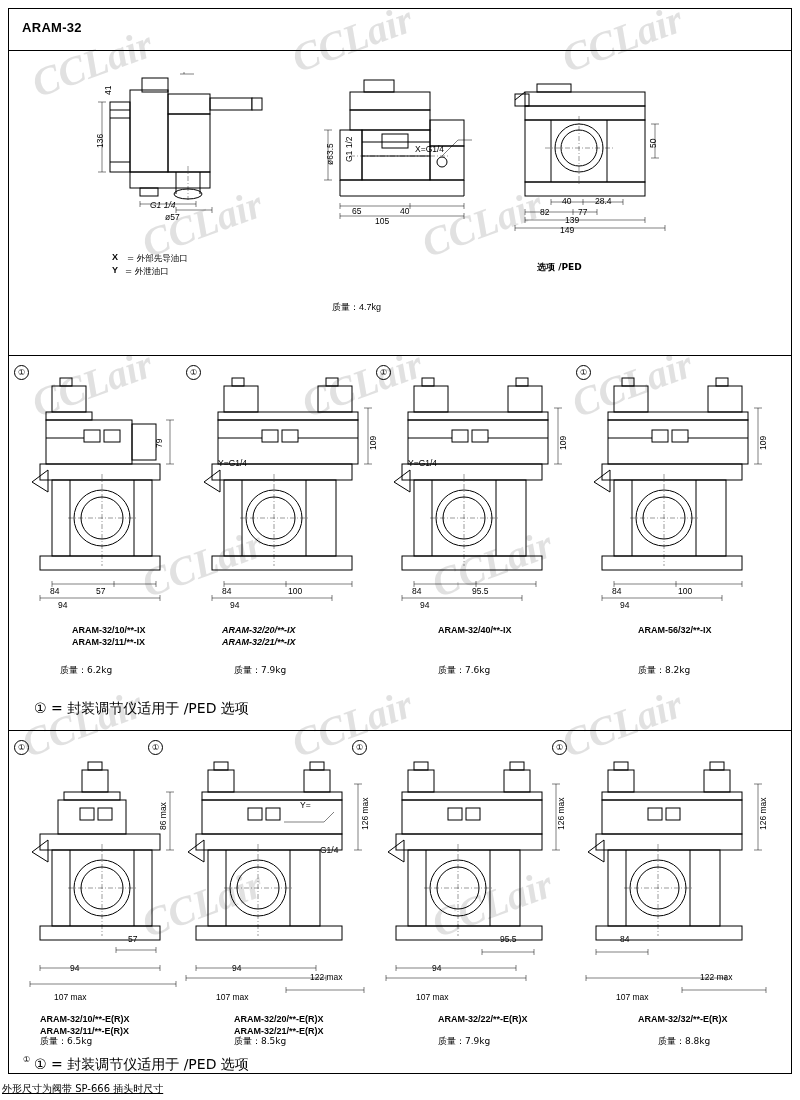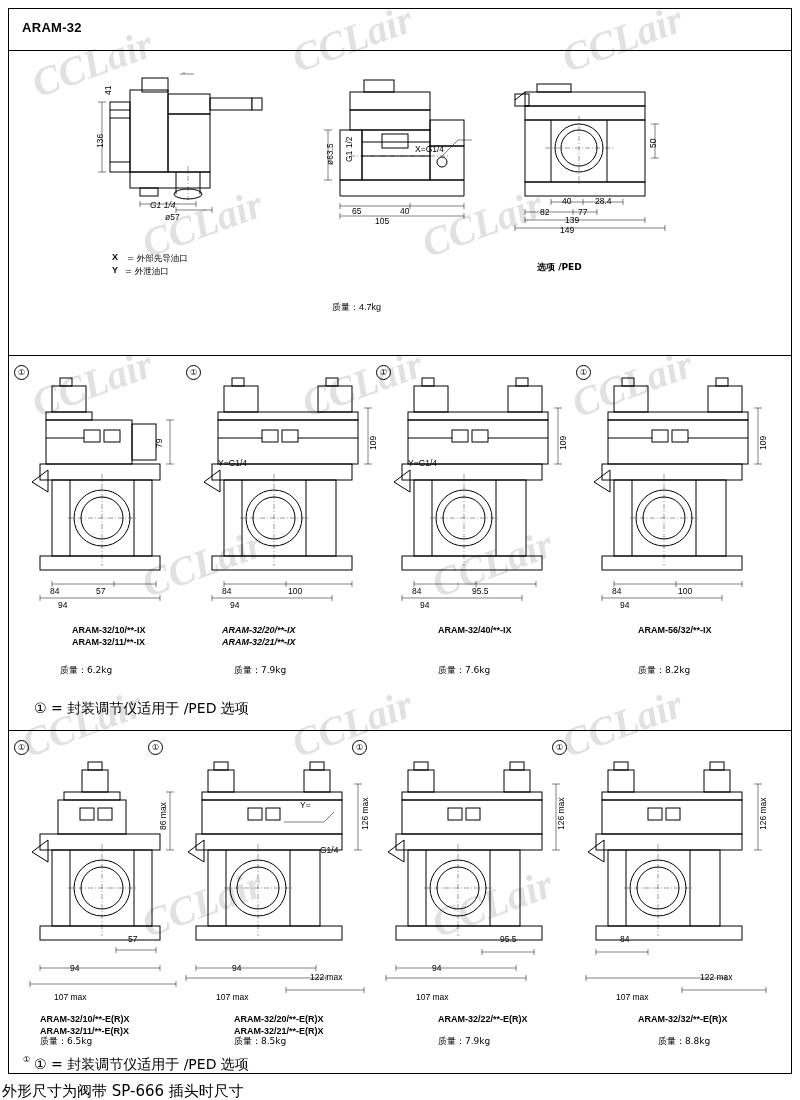--- a/index.html
+++ b/index.html
@@ -42,21 +42,21 @@
   
   .blk{position:absolute;}
   svg{display:block;overflow:visible;}
   .lbl{position:absolute;font-size:8.5px;}
   .lblb{position:absolute;font-size:9px;font-weight:bold;}
   .cn{font-family:"DejaVu Sans", sans-serif;}
 
   .capt{position:absolute;text-align:left;font-size:9px;font-weight:bold;line-height:12px;}
   .mass{position:absolute;font-size:9px;}
   .note{position:absolute;font-size:14px;}
-  .footer{position:absolute;left:2px;top:1082px;font-size:15px;}
+  .footer{position:absolute;left:2px;top:1082px;font-size:10px;text-decoration:underline;}
 
   .circnum{
     position:absolute;width:13px;height:13px;border:1px solid #000;border-radius:50%;
     font-size:8px;line-height:13px;text-align:center;
   }
 </style>
 </head>
 <body>
 
 <div class="page"></div>

